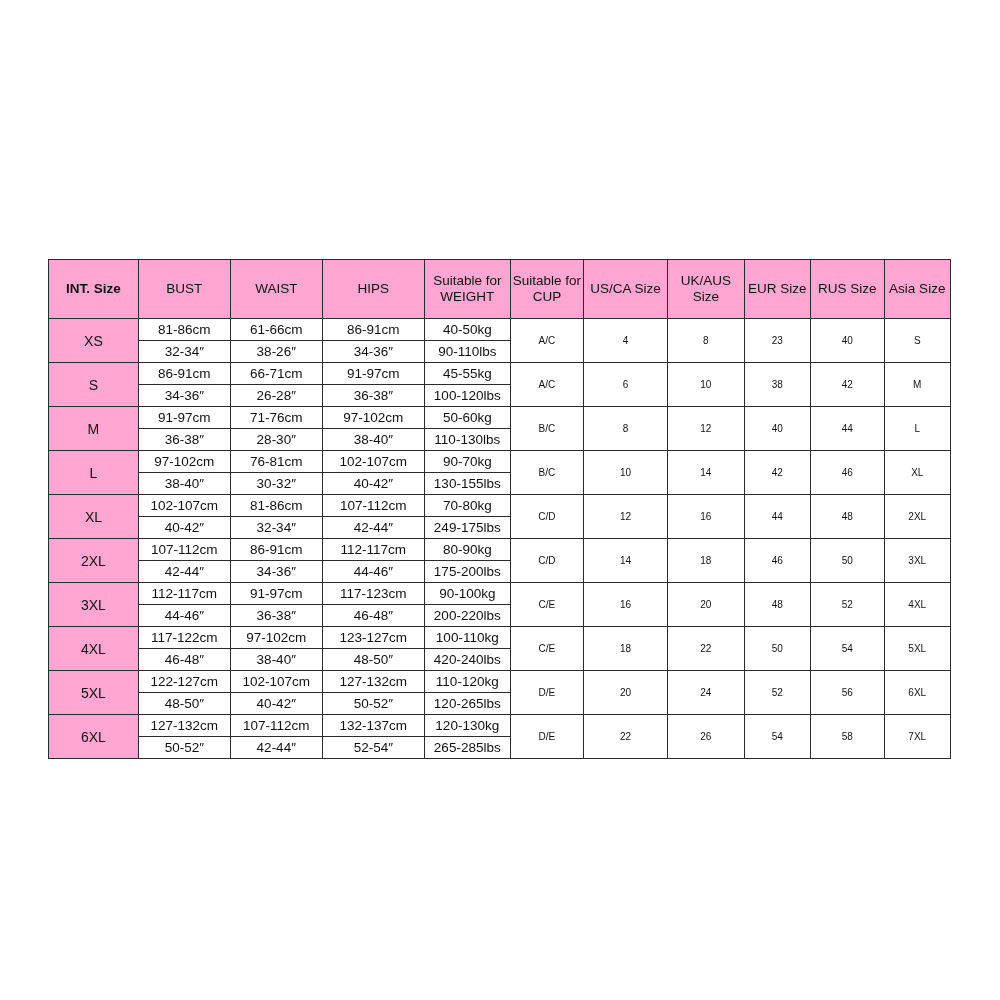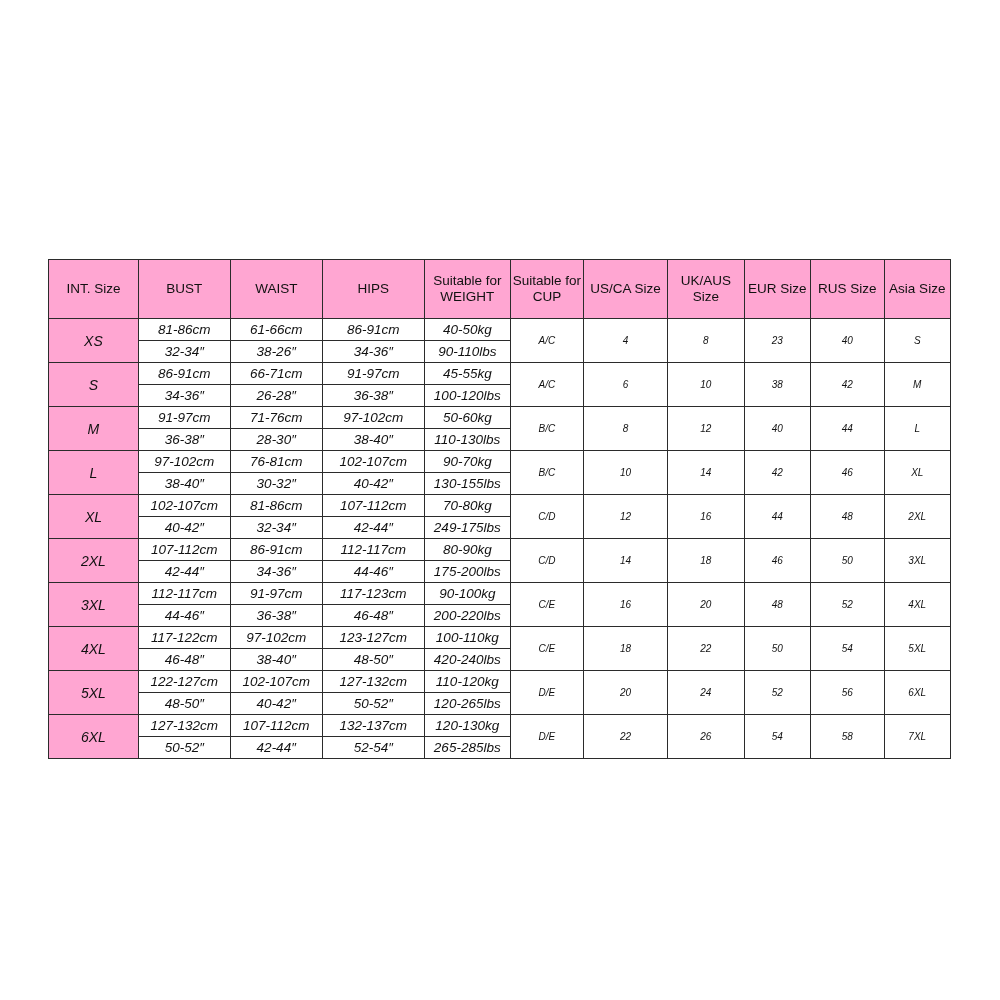--- a/index.html
+++ b/index.html
@@ -39,21 +39,21 @@
   }
   
   thead th {
     background: #ffa6d2;
     font-size: 13.5px;
     height: 58px;
     line-height: 1.15;
     padding: 2px 3px;
   }
   thead th.int-size {
-    font-weight: normal;
+    font-weight: bold;
     font-size: 13.5px;
   }
   
   td.size-label {
     background: #ffa6d2;
     font-weight: bold;
     font-size: 14px;
   }
   
   td.dual {
@@ -67,21 +67,20 @@
     white-space: nowrap;
   }
   td.dual .line.last {
     border-bottom: none;
   }
   td.single {
     font-size: 10px;
   }
   tbody tr {
     height: 42px;
-    font-style: italic;
   }
   
   col.c-int   { width: 88px; }
   col.c-bust  { width: 90px; }
   col.c-waist { width: 90px; }
   col.c-hips  { width: 100px; }
   col.c-wt    { width: 84px; }
   col.c-cup   { width: 72px; }
   col.c-usca  { width: 82px; }
   col.c-ukaus { width: 75px; }

